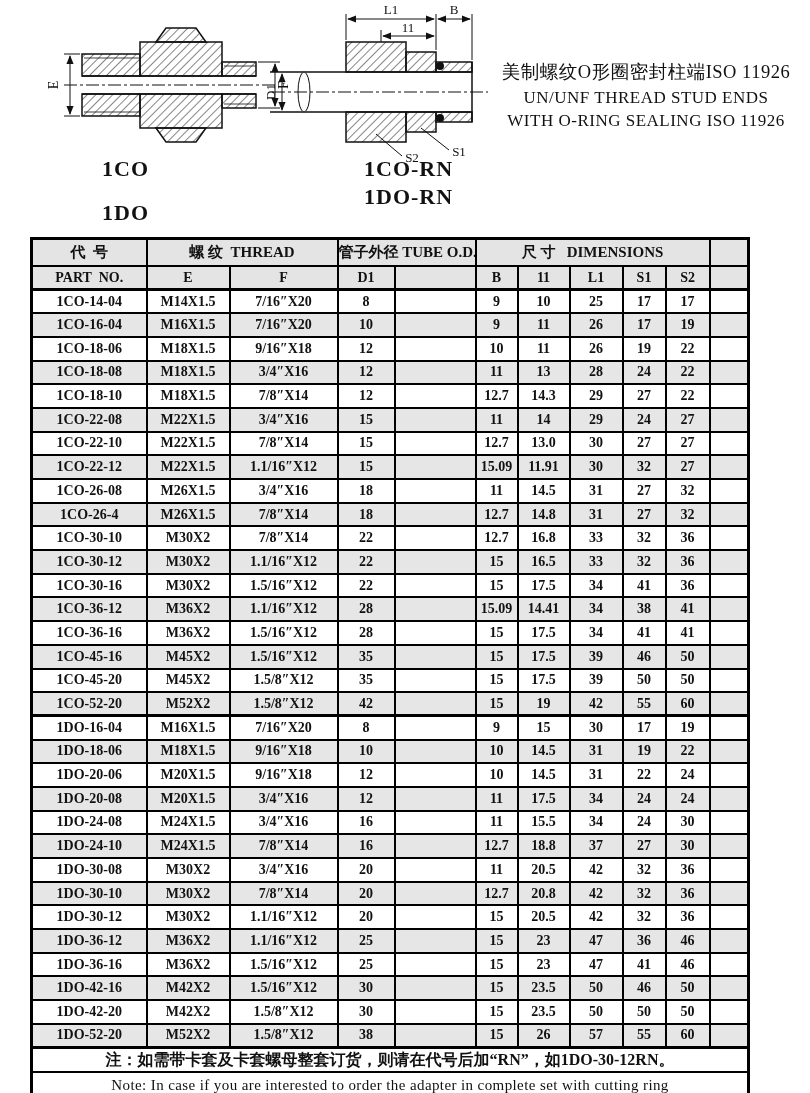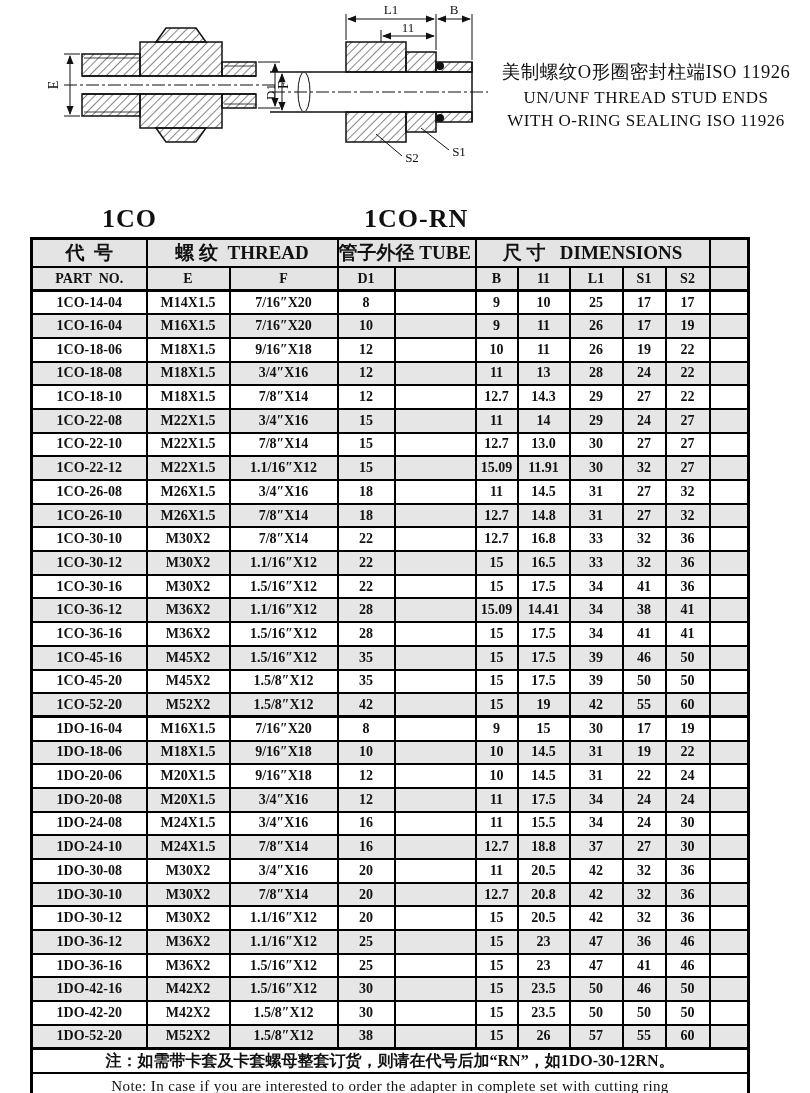--- a/index.html
+++ b/index.html
@@ -15,40 +15,40 @@
   #drawing-left{left:44px;top:10px;}
   #drawing-right{left:266px;top:0px;}
 
   .title-block{
     position:absolute;left:486px;top:60px;width:320px;text-align:center;
     font-weight:normal;line-height:1.38;
   }
   .title-cn{font-size:18.5px;letter-spacing:0.5px;}
   .title-en{font-size:17px;letter-spacing:0.5px;}
 
-  .model-label{position:absolute;font-size:26px;font-weight:bold;letter-spacing:1px;margin-top:48px;}
+  .model-label{position:absolute;font-size:22px;font-weight:bold;letter-spacing:1px;}
   #model-1co{left:102px;top:156px;}
   #model-1do{left:102px;top:200px;}
   #model-1co-rn{left:364px;top:156px;}
   #model-1do-rn{left:364px;top:184px;}
 
   
   table.spec{
     position:absolute;left:30px;top:237px;width:720px;
     border-collapse:collapse;table-layout:fixed;
     border:3px solid #000;
   }
   table.spec th,table.spec td{
     border:2px solid #000;
     text-align:center;vertical-align:middle;
     font-weight:bold;font-size:14px;
     padding:0;overflow:hidden;white-space:pre;
   }
   thead th{background:#e4e4e4;}
-  thead tr.group-row th{font-size:19px;height:25px;}
+  thead tr.group-row th{font-size:15px;height:25px;}
   thead tr.col-row th{font-size:14px;height:21px;border-bottom:3px solid #000;}
   tbody tr{height:23.7px;}
   tbody tr.shaded td{background:#e6e6e6;}
   tbody tr.series-start td{border-top:3px solid #000;}
   tfoot td{
     text-align:left;padding:1px 4px;white-space:pre;
   }
   tfoot tr.note-cn td{font-size:16px;font-weight:bold;height:22px;border-top:3px solid #000;}
   tfoot tr.note-en td{font-size:15px;font-weight:normal;letter-spacing:0.4px;height:24px;}
 
@@ -320,21 +320,21 @@
           <td>18</td>
           <td></td>
           <td>11</td>
           <td>14.5</td>
           <td>31</td>
           <td>27</td>
           <td>32</td>
           <td></td>
         </tr>
         <tr class="shaded">
-          <td>1CO-26-10</td>
+          <td>1CO-26-4</td>
           <td>M26X1.5</td>
           <td>7/8″X14</td>
           <td>18</td>
           <td></td>
           <td>12.7</td>
           <td>14.8</td>
           <td>31</td>
           <td>27</td>
           <td>32</td>
           <td></td>

